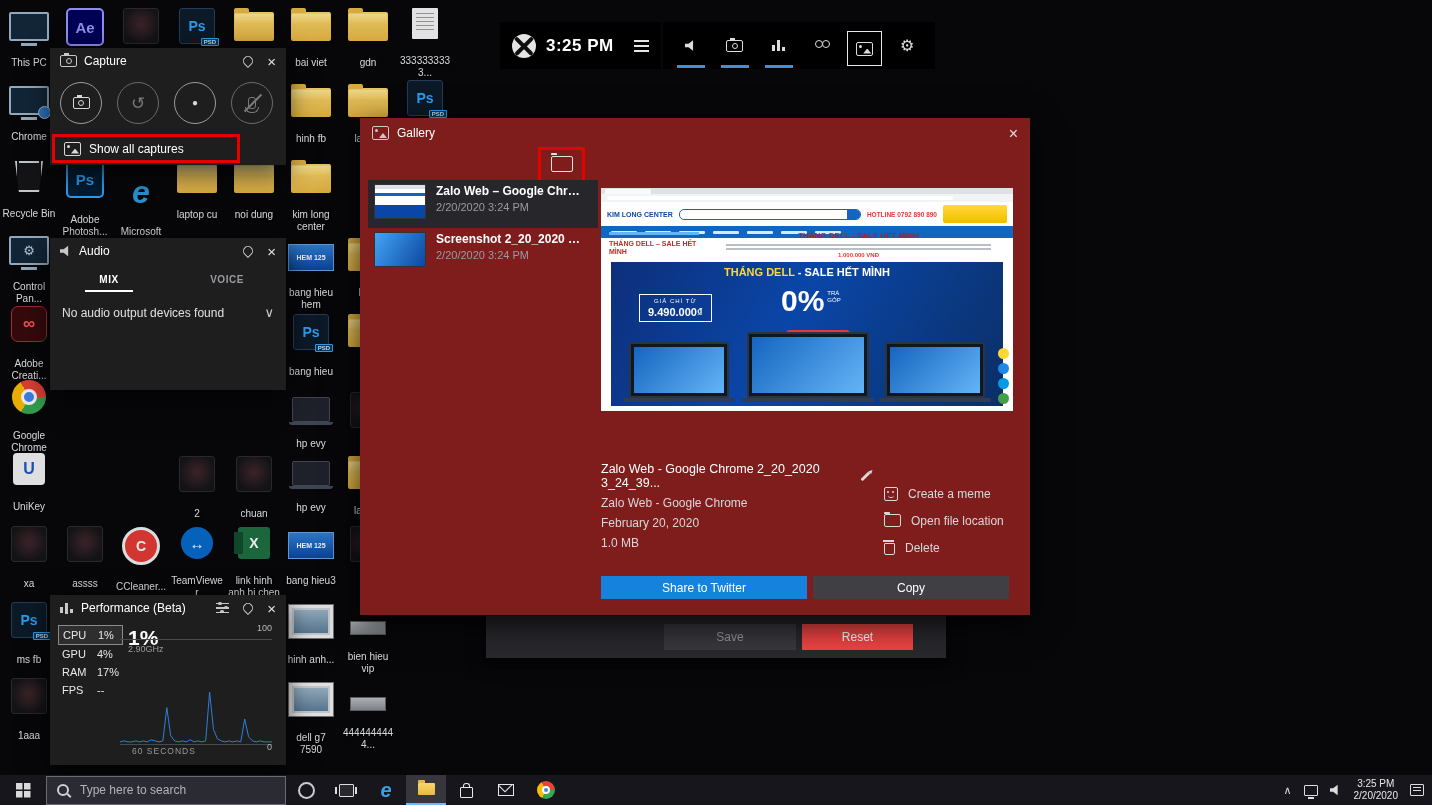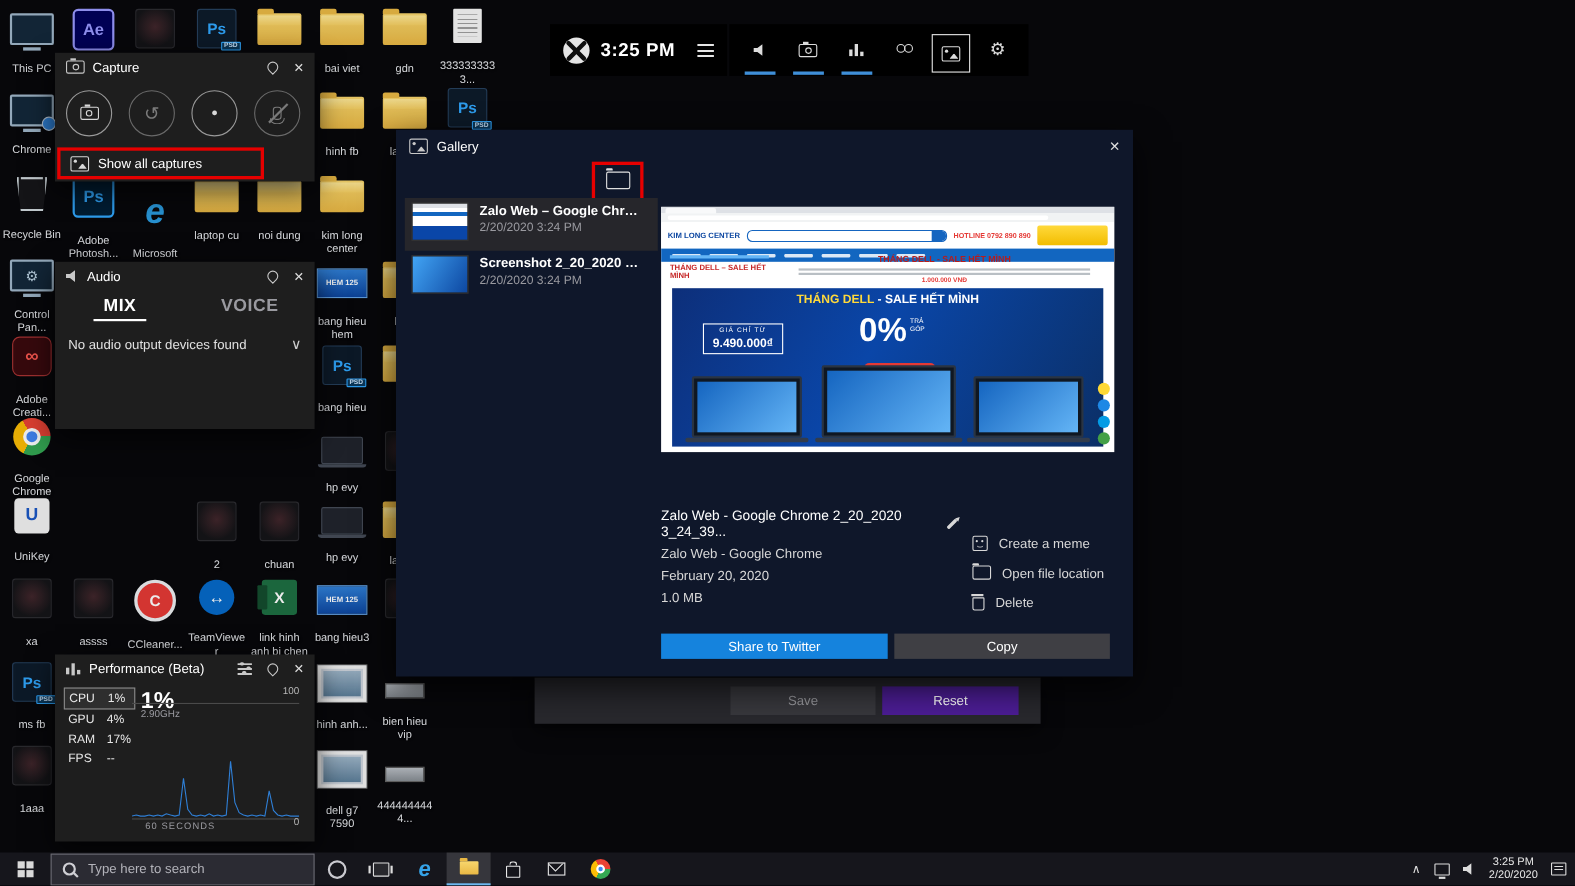--- a/index.html
+++ b/index.html
@@ -149,21 +149,21 @@
   .cap-btn.disabled{color:#7a7a7a;border-color:#6a6a6a;}
   .cap-record-dot{font-size:10px;line-height:1;}
   .cap-replay{font-size:17px;line-height:1;}
   .red-box{position:absolute;border:3px solid #e60000;box-sizing:border-box;}
   .cap-showall-box{left:2px;top:86px;width:188px;height:29px;display:flex;align-items:center;gap:8px;padding-left:9px;color:#d8d8d8;cursor:pointer;}
   .cap-showall-label{font-size:12px;color:#fff;}
 
   
   .audio-widget{left:50px;top:238px;width:236px;height:152px;}
   .audio-tabs{display:flex;height:26px;margin-top:2px;}
-  .audio-tab{flex:1;display:flex;align-items:center;justify-content:center;font-size:16px;font-weight:bold;letter-spacing:.5px;color:#9a9aa0;position:relative;cursor:pointer;}
+  .audio-tab{flex:1;display:flex;align-items:center;justify-content:center;font-size:10px;font-weight:bold;letter-spacing:.5px;color:#9a9aa0;position:relative;cursor:pointer;}
   .audio-tab.active{color:#fff;}
   .audio-tab.active::after{content:"";position:absolute;bottom:0;left:50%;transform:translateX(-50%);width:48px;height:2px;background:#fff;}
   .audio-body{padding:14px 12px;display:flex;align-items:flex-start;}
   .audio-msg{font-size:12px;color:#e0e0e0;}
   .audio-chevron{margin-left:auto;color:#cfcfcf;font-size:13px;line-height:1;cursor:pointer;}
 
   
   .perf-widget{left:50px;top:595px;width:236px;height:170px;}
   .perf-stats{position:absolute;left:8px;top:30px;}
   .perf-row{display:flex;gap:7px;font-size:11px;height:18px;align-items:center;padding:0 4px;cursor:pointer;}
@@ -171,21 +171,21 @@
   .perf-row .pv{color:#e8e8e8;}
   .perf-row.sel{border:1px solid #8a8a8a;background:#2e2e2e;}
   .perf-big{position:absolute;left:78px;top:31px;font-size:21px;font-weight:bold;}
   .perf-freq{position:absolute;left:78px;top:49px;font-size:9px;color:#9a9aa0;}
   .perf-max{position:absolute;right:14px;top:28px;font-size:9px;color:#b8b8b8;}
   .perf-graph{position:absolute;left:70px;top:44px;width:152px;height:104px;border-top:1px solid #4a4a4a;border-bottom:1px solid #4a4a4a;}
   .perf-min{position:absolute;right:14px;top:147px;font-size:9px;color:#b8b8b8;}
   .perf-xlabel{position:absolute;left:82px;top:151px;font-size:8.5px;color:#9a9aa0;letter-spacing:1px;}
 
   
-  .gallery-window{position:absolute;left:360px;top:118px;width:670px;height:497px;background:#0f172a;box-shadow:0 10px 30px rgba(0,0,0,.75);z-index:8;}
+  .gallery-window{position:absolute;left:360px;top:118px;width:670px;height:497px;background:#7f1d1d;box-shadow:0 10px 30px rgba(0,0,0,.75);z-index:8;}
   .g-titlebar{height:30px;display:flex;align-items:center;padding:0 12px;gap:8px;color:#c8c8c8;}
   .g-title{font-size:12px;color:#fff;}
   .g-close{position:absolute;right:12px;top:7px;font-size:16px;color:#e0e0e0;cursor:pointer;}
   .g-folder-box{left:178px;top:29px;width:47px;height:36px;display:flex;align-items:center;justify-content:center;}
   .g-folderbtn{background:transparent;border:none;color:#e0e0e0;cursor:pointer;padding:4px;}
   .g-list{position:absolute;left:8px;top:62px;width:230px;}
   .g-item{display:flex;align-items:flex-start;padding:4px 6px;gap:10px;cursor:pointer;height:40px;}
   .g-item.sel{background:#26262b;}
   .g-thumb{width:50px;height:33px;flex:0 0 auto;border:1px solid #333;}
   .g-thumb.web{background:linear-gradient(#dee1e6 0 4px,#ffffff 4px 8px,#1266c0 8px 11px,#ffffff 11px 20px,#0a46a8 20px 33px);}
@@ -238,21 +238,21 @@
   .pv-social i{width:11px;height:11px;border-radius:50%;display:block;}
   .pv-social .s1{background:#fdd835;}
   .pv-social .s2{background:#1e88e5;}
   .pv-social .s3{background:#039be5;}
   .pv-social .s4{background:#43a047;}
 
   
   .bg-dialog{position:absolute;left:486px;top:616px;width:460px;height:42px;background:#28282d;z-index:4;box-shadow:0 6px 18px rgba(0,0,0,.6);}
   .dlg-btn{position:absolute;top:8px;height:26px;border:none;font-size:12px;font-family:inherit;cursor:pointer;}
   .dlg-save{left:178px;width:132px;background:#38383d;color:#97979c;}
-  .dlg-reset{left:316px;width:124px;background:#4c1d95;color:#fff;}
+  .dlg-reset{left:316px;width:111px;background:#ef4444;color:#fff;}
 
   
   .taskbar{position:absolute;left:0;bottom:0;width:1432px;height:30px;background:#16161c;z-index:20;display:flex;align-items:center;}
   .tb-start{width:46px;height:30px;display:flex;align-items:center;justify-content:center;cursor:pointer;}
   .tb-search{width:240px;height:29px;background:#2b2b33;border:1px solid #6a6a72;box-sizing:border-box;display:flex;align-items:center;gap:9px;padding-left:10px;cursor:text;}
   .tb-search input{background:transparent;border:none;outline:none;color:#cfcfd4;font-size:12px;font-family:inherit;width:175px;}
   .tb-search input::placeholder{color:#b3b3ba;}
   .tb-app{width:40px;height:30px;display:flex;align-items:center;justify-content:center;cursor:pointer;}
   .tb-app.active{background:rgba(255,255,255,.14);border-bottom:2px solid #6cb8f0;box-sizing:border-box;}
   .tb-tray{margin-left:auto;display:flex;align-items:center;gap:12px;padding-right:8px;}

